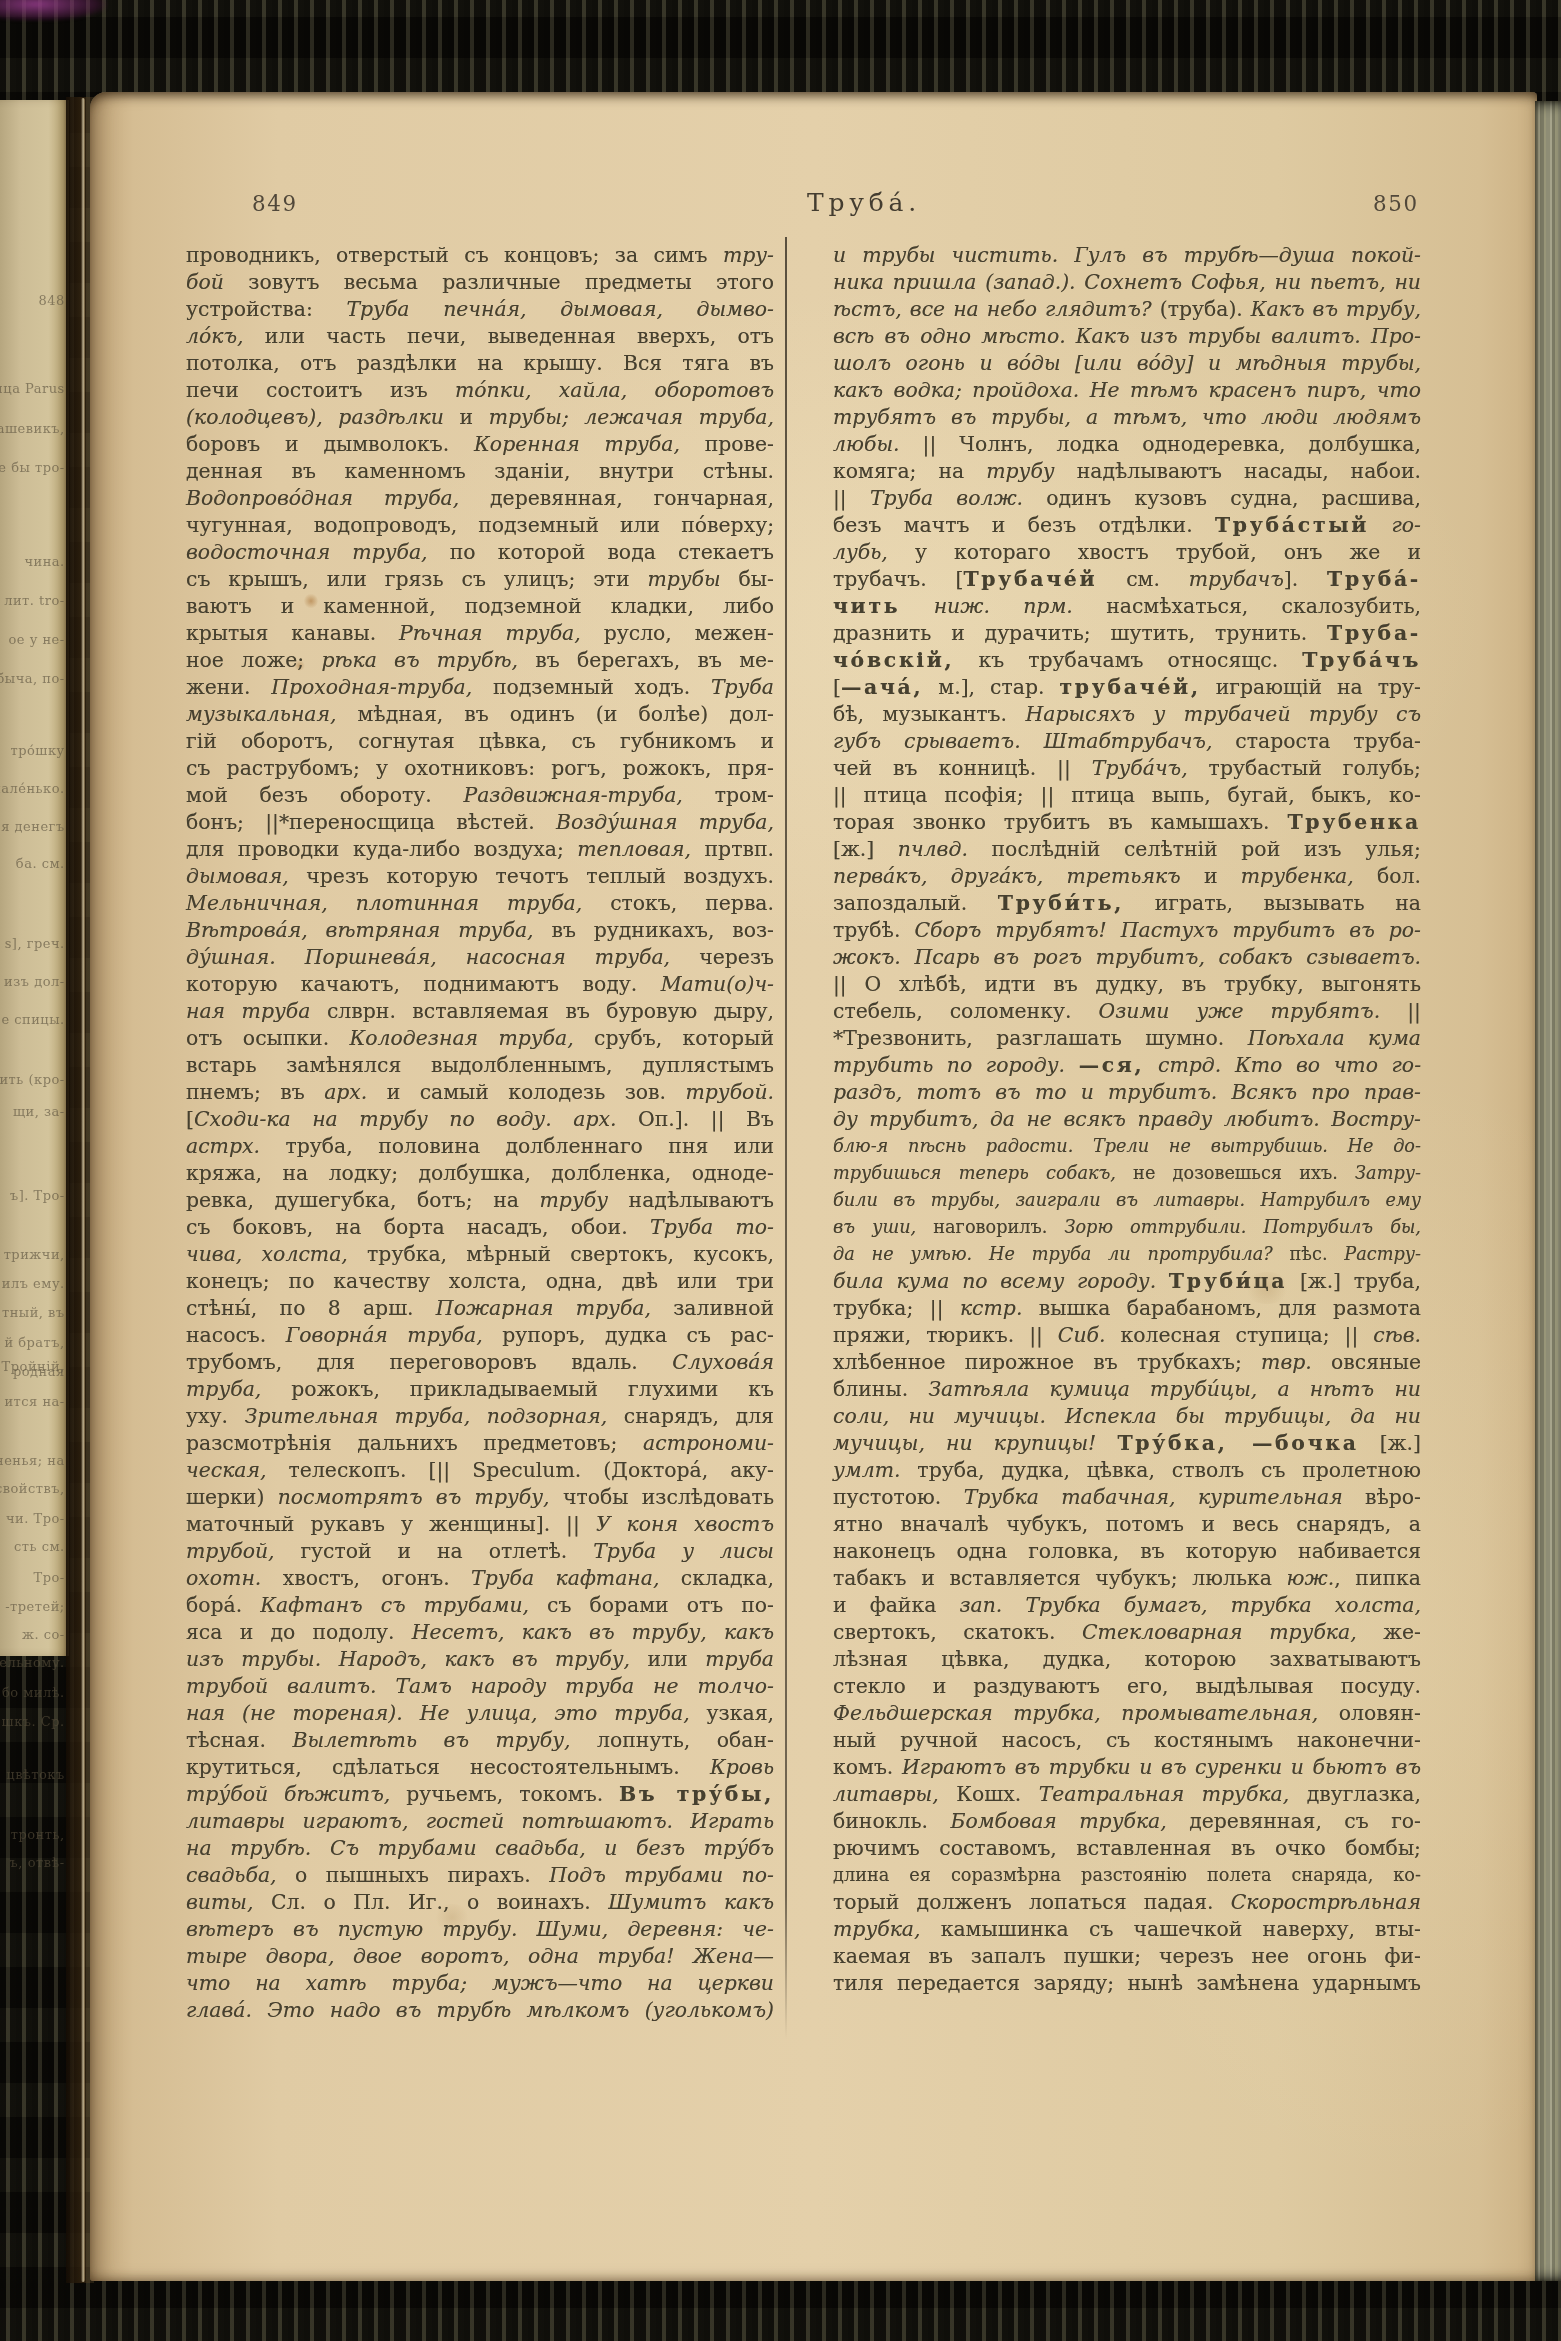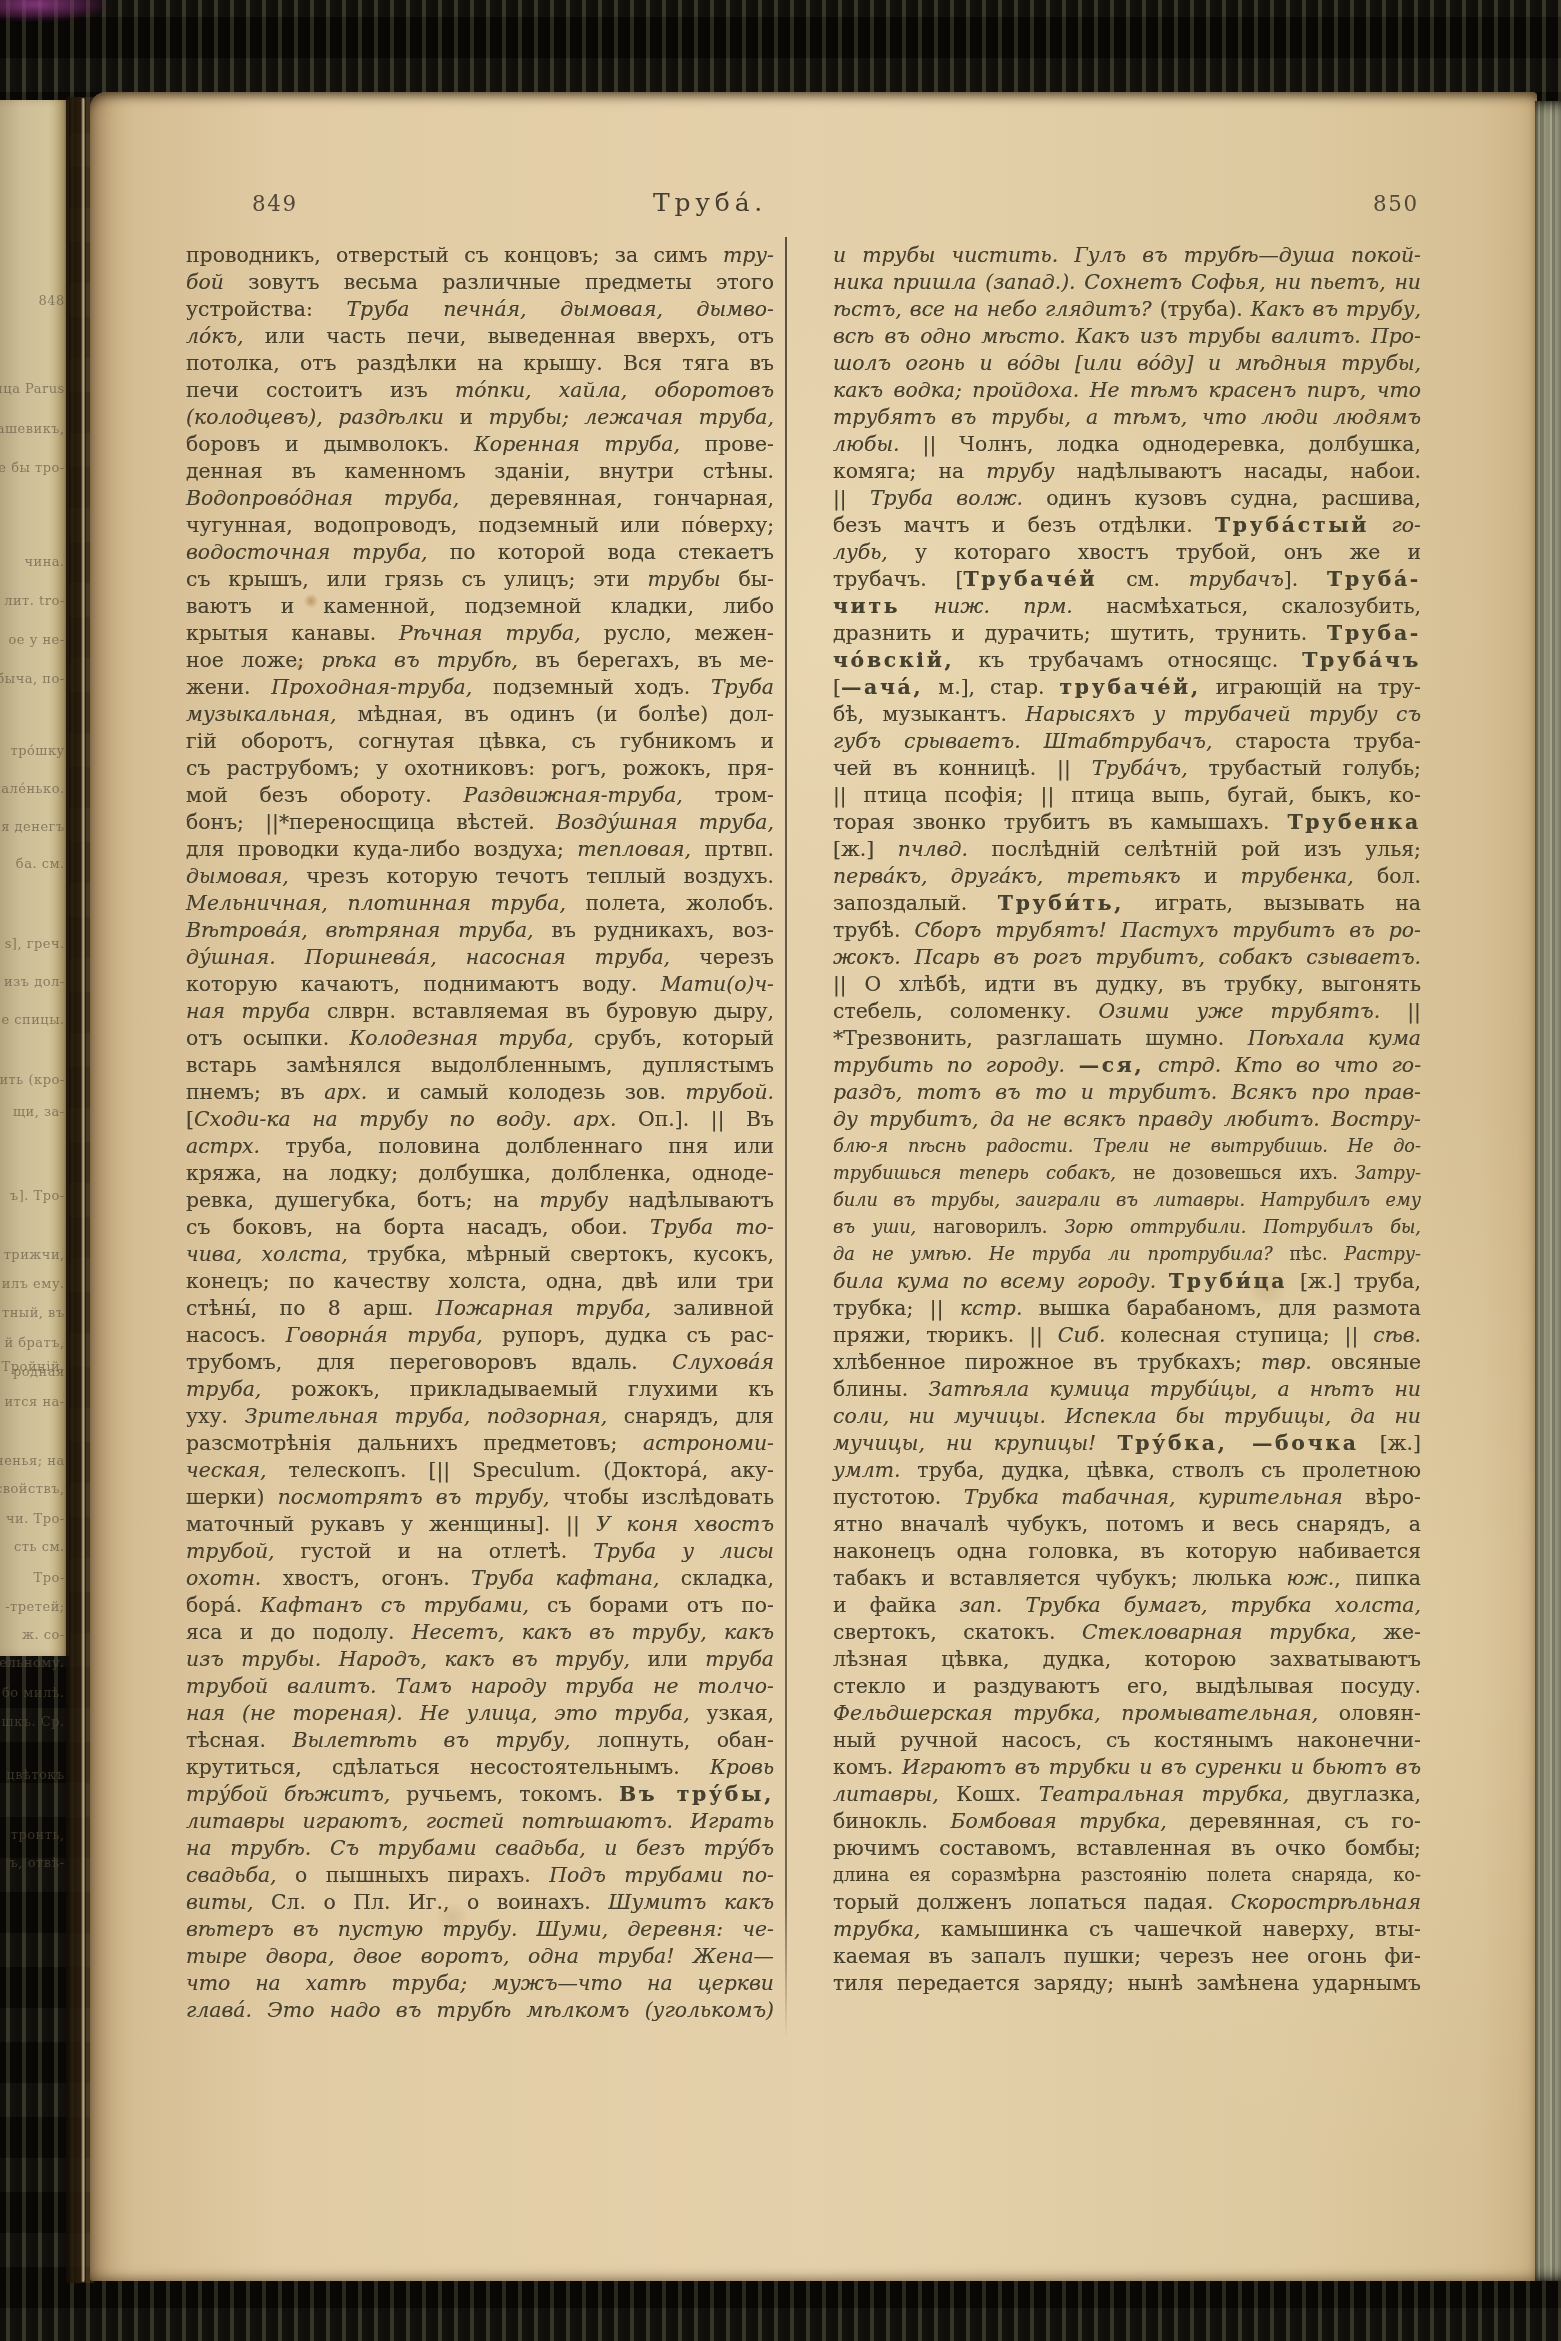--- a/index.html
+++ b/index.html
@@ -36,21 +36,21 @@
       inset 14px 0 25px -10.7px rgba(60,38,14,.55),
       inset -9.7px 0 18px -10.7px rgba(75,58,28,.40),
       inset 0 -7.5px 10.7px -6.4px rgba(50,32,12,.45);}
   .stain{position:absolute;border-radius:50%;}
   
   .fore-edge{position:absolute;left:1535px;top:101px;width:27px;height:2180px;
     background:repeating-linear-gradient(90deg,#8e8d75 0 3.2px,#a6a48b 3.2px 5.4px,#7b7a64 5.4px 8.6px,#989678 8.6px 11.3px);
     box-shadow:inset 2.1px 0 4.3px rgba(30,25,10,.5), inset 0 9.7px 11.8px -6.4px rgba(0,0,0,.7), inset 0 -9.7px 11.8px -6.4px rgba(0,0,0,.7);}
   
   .hdr-num{position:absolute;top:191px;font-size:21.4px;color:#51483a;letter-spacing:1.6px;}
-  .hdr-title{position:absolute;left:653px;top:188px;width:268px;text-align:left;
+  .hdr-title{position:absolute;left:653px;top:188px;width:268px;text-align:right;
     font-size:25px;letter-spacing:4.8px;color:#443d30;}
   
   .column-divider{position:absolute;left:785px;top:237px;width:1.6px;height:1802px;
     background:linear-gradient(180deg, rgba(66,58,44,.85), rgba(66,58,44,.7) 92%, rgba(66,58,44,0));}
   .col{position:absolute;top:242px;width:588px;font-size:20.4px;line-height:27px;
     color:#46402f;text-shadow:0 0 0.5px rgba(70,60,45,.45);}
   .col-left{left:186px;}
   .col-right{left:833px;}
   .line{height:27px;text-align:justify;text-align-last:justify;}
   .line .it{font-style:italic;}
@@ -139,21 +139,21 @@
       <div class="line"><span>крытыя канавы. </span><span class="it">Рѣчная труба,</span><span> русло, межен-</span></div>
       <div class="line"><span>ное ложе; </span><span class="it">рѣка въ трубѣ,</span><span> въ берегахъ, въ ме-</span></div>
       <div class="line"><span>жени. </span><span class="it">Проходная-труба,</span><span> подземный ходъ. </span><span class="it">Труба</span></div>
       <div class="line"><span class="it">музыкальная,</span><span> мѣдная, въ одинъ (и болѣе) дол-</span></div>
       <div class="line"><span>гій оборотъ, согнутая цѣвка, съ губникомъ и</span></div>
       <div class="line"><span>съ раструбомъ; у охотниковъ: рогъ, рожокъ, пря-</span></div>
       <div class="line"><span>мой безъ обороту. </span><span class="it">Раздвижная-труба,</span><span> тром-</span></div>
       <div class="line"><span>бонъ; ||*переносщица вѣстей. </span><span class="it">Возду́шная труба,</span></div>
       <div class="line"><span>для проводки куда-либо воздуха; </span><span class="it">тепловая,</span><span> пртвп.</span></div>
       <div class="line"><span class="it">дымовая,</span><span> чрезъ которую течотъ теплый воздухъ.</span></div>
-      <div class="line"><span class="it">Мельничная, плотинная труба,</span><span> полета, жолобъ.</span></div>
+      <div class="line"><span class="it">Мельничная, плотинная труба,</span><span> стокъ, перва.</span></div>
       <div class="line"><span class="it">Вѣтрова́я, вѣтряная труба,</span><span> въ рудникахъ, воз-</span></div>
       <div class="line"><span class="it">ду́шная. Поршнева́я, насосная труба,</span><span> черезъ</span></div>
       <div class="line"><span>которую качаютъ, поднимаютъ воду. </span><span class="it">Мати(о)ч-</span></div>
       <div class="line"><span class="it">ная труба</span><span> слврн. вставляемая въ буровую дыру,</span></div>
       <div class="line"><span>отъ осыпки. </span><span class="it">Колодезная труба,</span><span> срубъ, который</span></div>
       <div class="line"><span>встарь замѣнялся выдолбленнымъ, дуплястымъ</span></div>
       <div class="line"><span>пнемъ; въ </span><span class="it">арх.</span><span> и самый колодезь зов. </span><span class="it">трубой.</span></div>
       <div class="line"><span>[</span><span class="it">Сходи-ка на трубу по воду.</span><span> </span><span class="it">арх.</span><span> Оп.]. || Въ</span></div>
       <div class="line"><span class="it">астрх.</span><span> труба, половина долбленнаго пня или</span></div>
       <div class="line"><span>кряжа, на лодку; долбушка, долбленка, одноде-</span></div>

